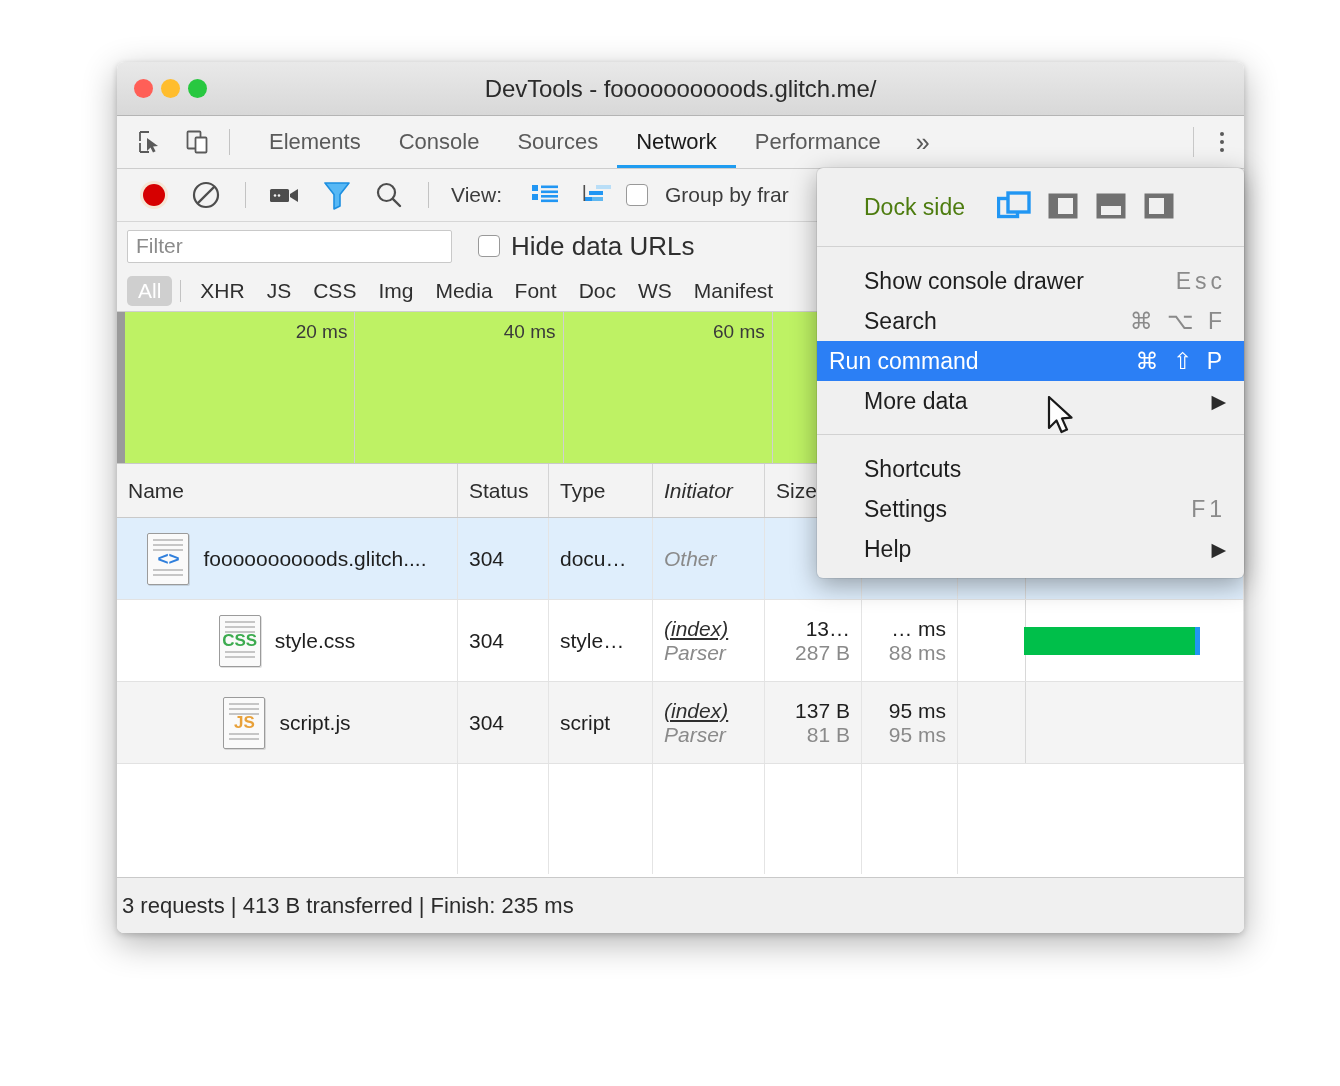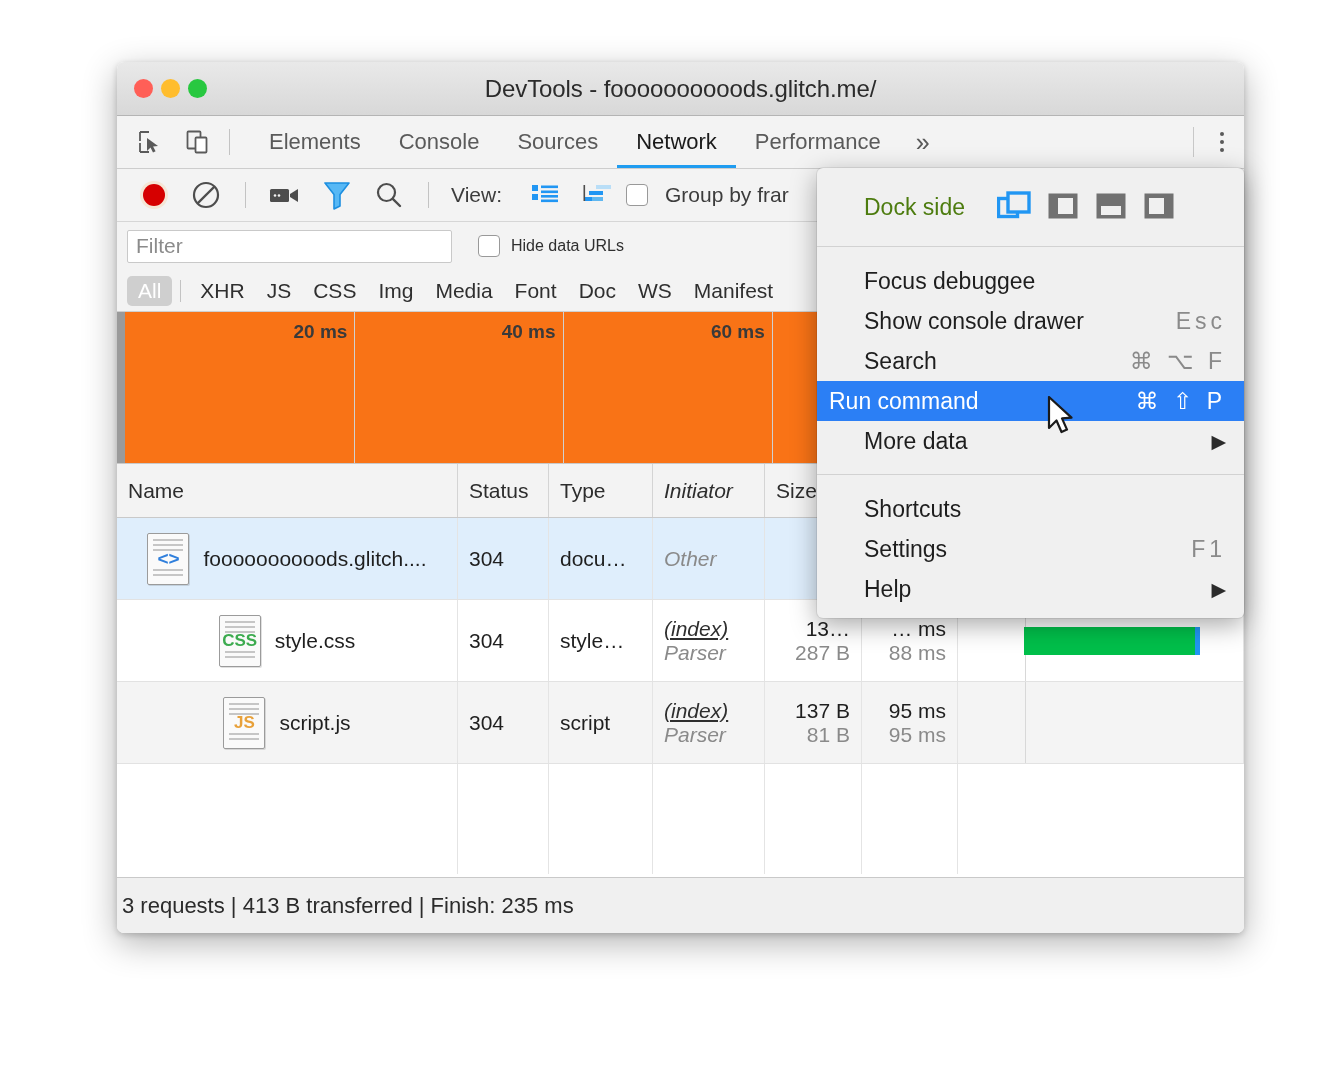--- a/index.html
+++ b/index.html
@@ -94,38 +94,37 @@
     border-bottom: 0;
   }
   .filter-input {
     width: 325px; height: 33px;
     background: #fff; border: 1px solid #c9c9c9; border-radius: 2px;
     font-size: 21px; color: #8b8b8b; padding: 0 8px;
     font-family: "Liberation Sans", sans-serif;
     display: flex; align-items: center;
   }
   .hide-wrap { display: flex; align-items: center; margin-left: 26px; }
-  .hide-label { font-size: 16px; color: #2f2f2f; margin-left: 11px; }
+  .hide-label { font-size: 26px; color: #2f2f2f; margin-left: 11px; }
 
   
   .pills {
     height: 42px; background: #f3f3f3;
     display: flex; align-items: center; padding-left: 10px;
     border-bottom: 1px solid #cfcfcf;
   }
   .pill { font-size: 21px; color: #2f2f2f; padding: 3px 11px; border-radius: 5px; }
   .pill.active { background: #cfcfcf; color: #fff; }
   .pill-sep { width: 1px; height: 22px; background: #c3c3c3; margin: 0 8px; }
 
   
   .overview {
-    position: relative; height: 152px; background: #f97316;
+    position: relative; height: 152px; background: #bef264;
     border-bottom: 1px solid #c9c9c9;
     display: flex;
-    font-weight: bold;
   }
   .ov-handle { width: 8px; background: #9a9a9a; }
   .ov-area { position: relative; flex: 1; }
   .ov-tick {
     position: absolute; top: 0; bottom: 0; width: 1px; background: #d0d0d0;
   }
   .ov-tick-label {
     position: absolute; top: 9px; font-size: 19px; color: #3a3a3a;
     transform: translateX(-100%); padding-right: 7px; white-space: nowrap;
   }
@@ -546,24 +545,20 @@
           </svg>
         </span>
       </span>
     </div>
 
     <div class="menu-divider"></div>
     <div class="mg-spacer"></div>
 
     <div class="menu-group">
       <div class="menu-item">
-        <span class="label">Focus debuggee</span>
-        <span class="accel"></span>
-      </div>
-      <div class="menu-item">
         <span class="label">Show console drawer</span>
         <span class="accel">Esc</span>
       </div>
       <div class="menu-item">
         <span class="label">Search</span>
         <span class="accel">⌘ ⌥ F</span>
       </div>
       <div class="menu-item highlight">
         <span class="label">Run command</span>
         <span class="accel">⌘ ⇧ P</span>

